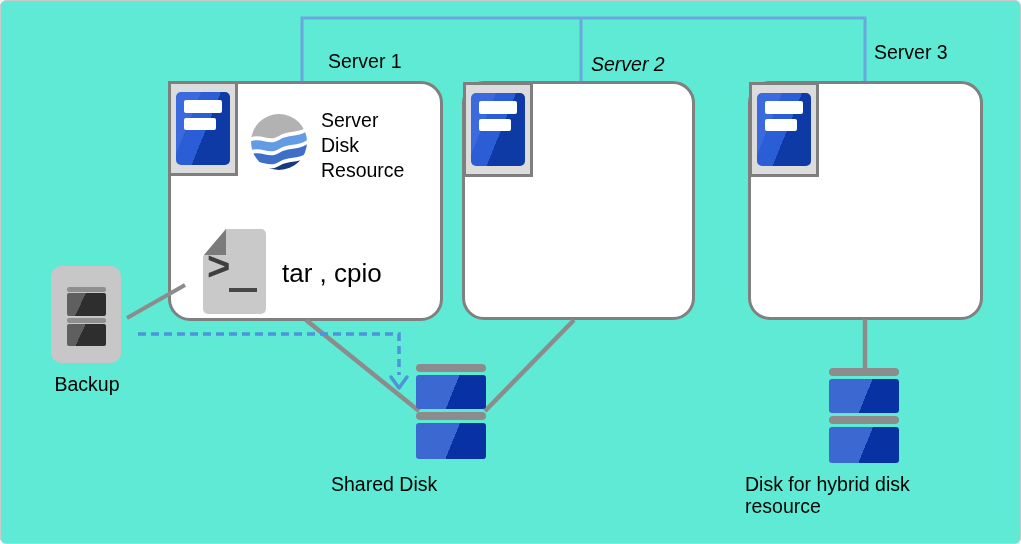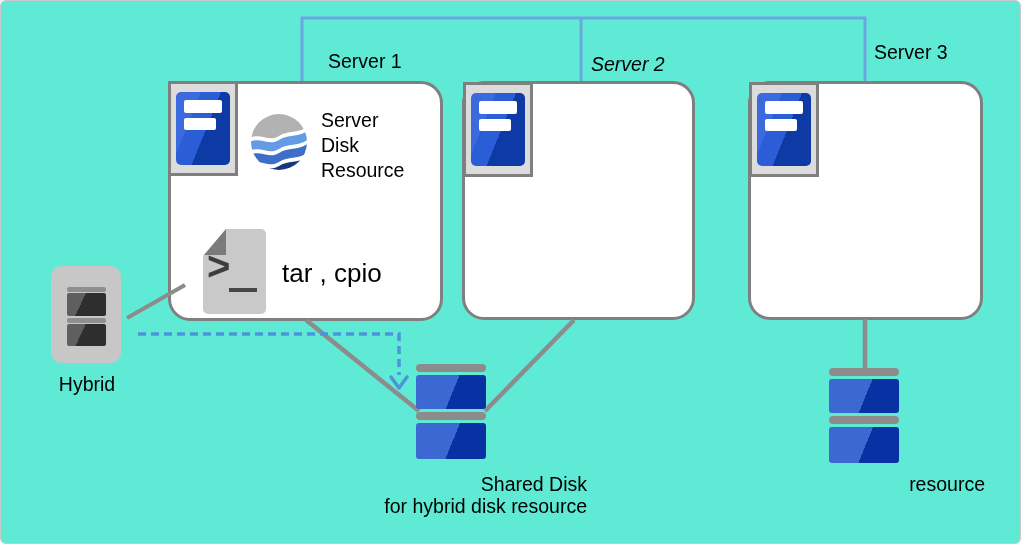--- a/index.html
+++ b/index.html
@@ -65,21 +65,21 @@
   #backup-label span{display:block;}
   
   .disk-stack{position:absolute;width:70px;height:95px;z-index:10;}
   #shared-disk{left:415px;top:363px;}
   #disk3{left:828px;top:367px;}
   .disk-stack .dbar{position:absolute;left:0;width:70px;height:8px;background:#8C8C8C;border-radius:4px;}
   .disk-stack .dbar1{top:0;} .disk-stack .dbar2{top:48px;}
   .disk-stack .drect{position:absolute;left:0;width:70px;height:34px;border-radius:3px;
     background:linear-gradient(112deg,#3B69D1 52%,#0832A4 52%);}
   .disk-stack .drect1{top:11px;} .disk-stack .drect2{top:59px;height:36px;}
-  .disk-caption{position:absolute;text-align:right;font-size:19.5px;line-height:22px;z-index:10;}
+  .disk-caption{position:absolute;text-align:left;font-size:19.5px;line-height:22px;z-index:10;}
   #shared-disk-label{left:330px;top:472px;width:256px;}
   #disk3-label{left:744px;top:472px;width:240px;}
   .disk-caption span{display:block;}
 </style>
 </head>
 <body>
 
 <div id="canvas">
 
   <div class="server-box" id="box1"></div>
@@ -149,37 +149,37 @@
 
   <div id="tools-text">tar , cpio</div>
 
   <div id="backup">
     <div class="bbar bbar1"></div>
     <div class="bdrive bdrive1"></div>
     <div class="bbar bbar2"></div>
     <div class="bdrive bdrive2"></div>
   </div>
   <div id="backup-label">
-    <span>Hybrid</span>
+    <span>Backup</span>
   </div>
 
   <div class="disk-stack" id="shared-disk">
     <div class="dbar dbar1"></div>
     <div class="drect drect1"></div>
     <div class="dbar dbar2"></div>
     <div class="drect drect2"></div>
   </div>
   <div class="disk-caption" id="shared-disk-label">
     <span>Shared Disk</span>
-    <span>for hybrid disk resource</span>
   </div>
 
   <div class="disk-stack" id="disk3">
     <div class="dbar dbar1"></div>
     <div class="drect drect1"></div>
     <div class="dbar dbar2"></div>
     <div class="drect drect2"></div>
   </div>
   <div class="disk-caption" id="disk3-label">
+    <span>Disk for hybrid disk</span>
     <span>resource</span>
   </div>
 
 </div>
 
 </body></html>

